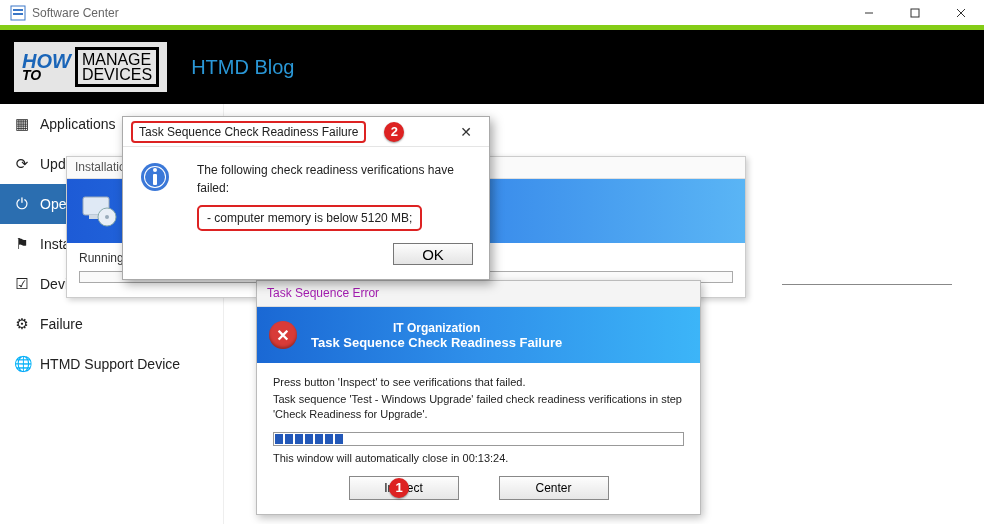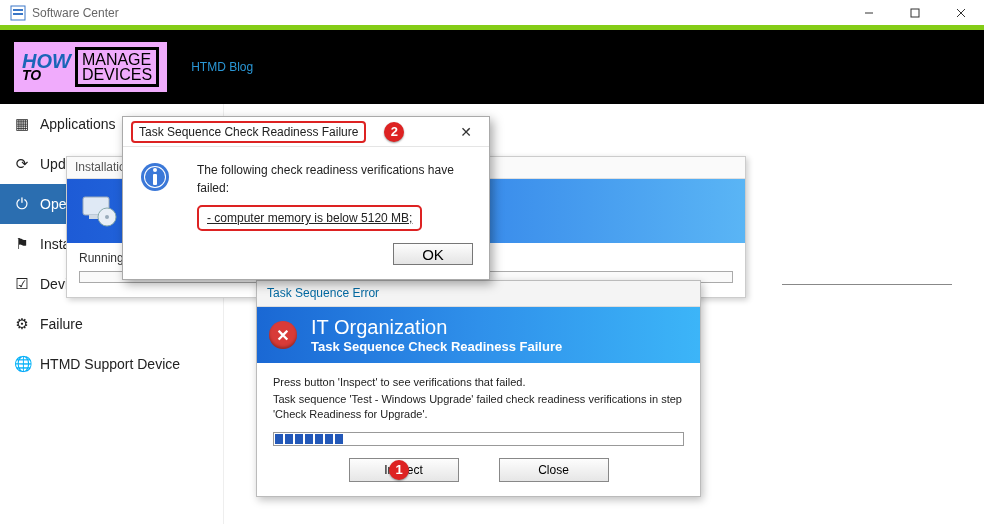--- a/index.html
+++ b/index.html
@@ -9,26 +9,26 @@
 .titlebar { height: 30px; background: #fff; display: flex; align-items: center; border-bottom: 5px solid #84cc16; }
 .titlebar .app-icon { width: 16px; height: 16px; margin: 0 6px 0 10px; }
 .titlebar .title { font-size: 12px; color: #666; }
 .titlebar-controls { margin-left: auto; display: flex; }
 .titlebar-controls .ctl { width: 46px; height: 30px; display: flex; align-items: center; justify-content: center; color: #333; font-size: 12px; }
 .titlebar-controls .ctl svg { width: 10px; height: 10px; }
 .titlebar-controls .close { color: #333; }
 
 
 .banner { height: 74px; background: #000; display: flex; align-items: center; padding: 0 14px; }
-.logo-box { background: #f0abfc; padding: 5px 8px; display: flex; align-items: center; gap: 4px; }
+.logo-box { background: #e5e5e5; padding: 5px 8px; display: flex; align-items: center; gap: 4px; }
 .logo-box .howto { font-weight: 900; font-style: italic; font-size: 20px; line-height: 0.85; }
 .logo-box .howto .how { color: #1a65b8; }
 .logo-box .howto .to { color: #000; font-size: 14px; display: block; }
 .logo-box .md { border: 3px solid #000; padding: 2px 4px; font-size: 16px; font-weight: 400; line-height: 0.95; }
-.banner .blog { color: #2a97d6; font-size: 12px; font-weight: 300; margin-left: 24px; }
+.banner .blog { color: #2a97d6; font-size: 20px; font-weight: 300; margin-left: 24px; }
 
 
 .content { display: flex; height: calc(524px - 30px - 74px); }
 .sidebar { width: 224px; background: #fff; border-right: 1px solid #eee; }
 .sidebar .item { display: flex; align-items: center; gap: 10px; height: 40px; padding: 0 14px; font-size: 14px; color: #222; }
 .sidebar .item.sel { background: #2b6eb0; color: #fff; }
 .sidebar .item svg, .sidebar .item .glyph { width: 16px; height: 16px; flex-shrink: 0; font-size: 15px; line-height: 16px; text-align: center; }
 .main { flex: 1; position: relative; background: #fff; }
 .thin-line { position: absolute; left: 558px; top: 180px; width: 170px; height: 1px; background: #888; }
 
@@ -36,44 +36,44 @@
 .install-popup { position: absolute; left: 66px; top: 156px; width: 680px; background: #fff; border: 1px solid #ccc; box-shadow: 2px 2px 6px rgba(0,0,0,0.2); }
 .install-popup .ip-title { height: 22px; font-size: 12px; color: #555; padding: 3px 8px; border-bottom: 1px solid #e0e0e0; background: #fafafa; }
 .ip-strip { height: 64px; background: linear-gradient(to right, #1d5bd6, #3080e8, #5ab5f5); position: relative; display: flex; align-items: center; }
 .ip-strip .ip-icon { width: 40px; height: 40px; margin-left: 12px; }
 .install-popup .ip-body { background: #fff; padding: 8px 12px 14px; }
 .install-popup .ip-running { font-size: 12px; color: #333; margin-bottom: 6px; }
 .install-popup .ip-bar-outer { width: 100%; height: 12px; border: 1px solid #aaa; background: #fafafa; }
 
 
 .tserr { position: absolute; left: 256px; top: 280px; width: 445px; background: #fff; border: 1px solid #bbb; box-shadow: 2px 3px 8px rgba(0,0,0,0.25); }
-.tserr .te-title { height: 26px; font-size: 12px; color: #0369a1; padding: 5px 10px; background: #f4f4f4; border-bottom: 1px solid #ddd; }
+.tserr .te-title { height: 26px; font-size: 12px; color: #a21caf; padding: 5px 10px; background: #f4f4f4; border-bottom: 1px solid #ddd; }
 .te-strip { height: 56px; background: linear-gradient(to right, #1a68d4, #2f90ea, #3cb5f8); display: flex; align-items: center; padding-left: 12px; gap: 14px; }
 .te-strip .te-x { width: 28px; height: 28px; border-radius: 50%; background: #d83b38; display: flex; align-items: center; justify-content: center; color: #fff; font-weight: bold; font-size: 16px; box-shadow: inset 0 -2px 3px rgba(0,0,0,0.3); flex-shrink: 0; }
 .te-strip .te-txt { color: #fff; }
-.te-strip .te-txt .org { font-size: 20px; font-weight: normal; }
+.te-strip .te-txt .org { font-size: 12px; font-weight: bold; text-align: center; }
 .te-strip .te-txt .sub { font-size: 13px; font-weight: bold; }
 .te-body { padding: 12px 16px 14px; font-size: 11px; color: #222; }
 .te-body p { margin-bottom: 2px; line-height: 1.35; }
 .te-progress { margin-top: 10px; height: 14px; border: 1px solid #999; background: #fff; width: 100%; position: relative; }
 .te-progress .seg { display: inline-block; width: 8px; height: 10px; background: #2358b8; margin: 1px 1px 0 1px; }
 .te-auto { font-size: 11px; margin-top: 6px; color: #222; }
 .te-btns { display: flex; justify-content: center; gap: 40px; margin-top: 12px; }
 .te-btns button { width: 110px; height: 24px; font-size: 12px; background: linear-gradient(#fdfdfd, #e6e6e6); border: 1px solid #888; }
 .num-badge { position: absolute; width: 20px; height: 20px; border-radius: 50%; background: #d22; color: #fff; font-weight: bold; font-size: 13px; display: flex; align-items: center; justify-content: center; box-shadow: 0 1px 2px rgba(0,0,0,0.4); z-index: 50; }
 
 
 .fail-dlg { position: absolute; left: 122px; top: 116px; width: 368px; background: #fff; border: 1px solid #aaa; box-shadow: 3px 4px 10px rgba(0,0,0,0.35); z-index: 40; }
 .fail-dlg .fd-titlebar { height: 30px; display: flex; align-items: center; padding: 0 8px; border-bottom: 1px solid #e5e5e5; }
 .fd-titlebox { border: 2px solid #d22; border-radius: 4px; padding: 2px 6px; font-size: 12px; color: #222; }
 .fd-close { margin-left: auto; font-size: 14px; color: #333; width: 30px; text-align: center; }
 .fd-body { display: flex; padding: 14px 16px 6px; gap: 26px; }
 .fd-info-icon { width: 32px; height: 32px; flex-shrink: 0; }
 .fd-msg { font-size: 12px; color: #222; line-height: 1.5; }
-.fd-reason { border: 2px solid #d22; border-radius: 5px; padding: 2px 8px; display: inline-block; margin-top: 8px; font-size: 12px; text-decoration: underline; }
+.fd-reason { border: 2px solid #d22; border-radius: 5px; padding: 2px 8px; display: inline-block; margin-top: 8px; font-size: 12px; }
 .fd-btn-row { display: flex; justify-content: flex-end; padding: 6px 16px 14px; }
 .fd-btn-row button { width: 80px; height: 22px; font-size: 15px; background: linear-gradient(#fdfdfd, #e4e4e4); border: 1px solid #777; }
 </style>
 </head>
 <body>
 
 <div class="titlebar">
   <svg class="app-icon" viewBox="0 0 16 16">
       <rect x="1" y="1" width="14" height="14" fill="#fff" stroke="#3a77c7"></rect>
       <rect x="3" y="4" width="10" height="2" fill="#3a77c7"></rect>
@@ -171,24 +171,25 @@
       <div class="org">IT Organization</div>
       <div class="sub">Task Sequence Check Readiness Failure</div>
     </div>
   </div>
   <div class="te-body">
     <p>Press button 'Inspect' to see verifications that failed.</p>
     <p>Task sequence 'Test - Windows Upgrade' failed check readiness verifications in step 'Check Readiness for Upgrade'.</p>
     <div class="te-progress">
       <span class="seg"></span><span class="seg"></span><span class="seg"></span><span class="seg"></span><span class="seg"></span><span class="seg"></span><span class="seg"></span>
     </div>
+    <div class="te-auto">This window will automatically close in 00:13:24.</div>
     <div class="te-btns" style="position:relative;">
       <div class="num-badge" style="left:116px; top:2px;">1</div>
       <button>Inspect</button>
-      <button>Close</button>
+      <button>Center</button>
     </div>
   </div>
 </div>
 
 <div class="fail-dlg">
   <div class="fd-titlebar">
     <div class="fd-titlebox">Task Sequence Check Readiness Failure</div>
     <div class="num-badge" style="position:relative; margin-left:18px;">2</div>
     <div class="fd-close">✕</div>
   </div>

